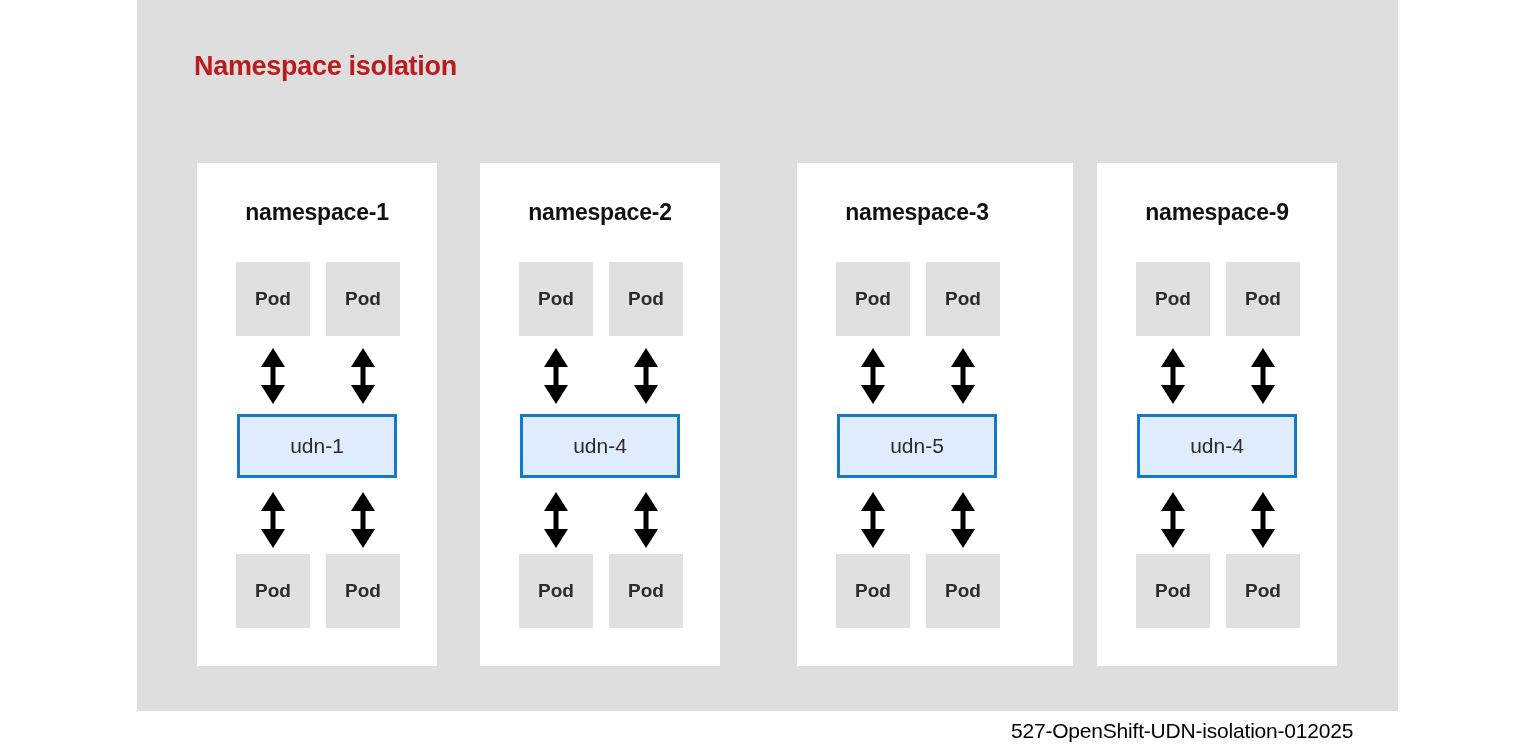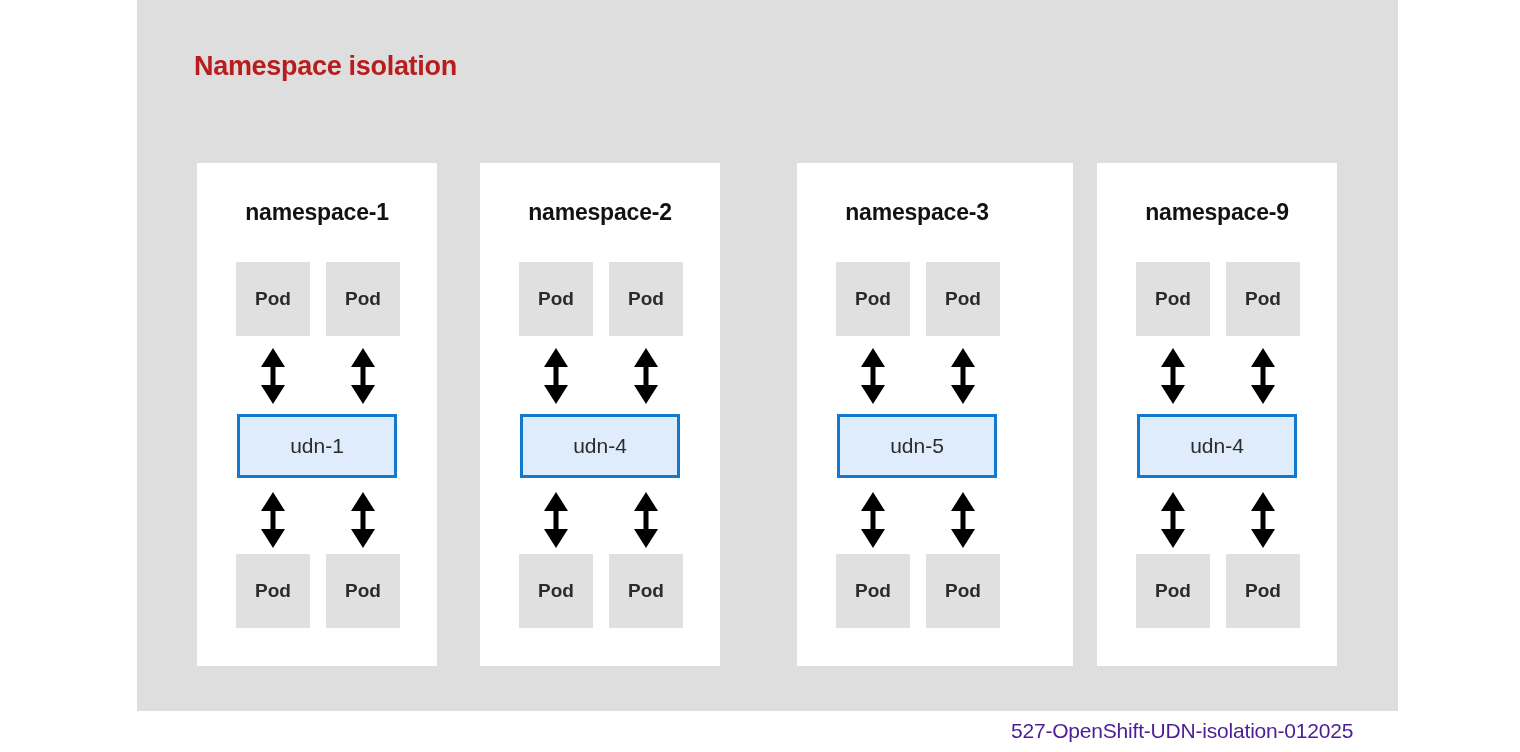--- a/index.html
+++ b/index.html
@@ -126,21 +126,21 @@
   .arrow-col-left { left: 63px; }
   .arrow-col-right { left: 153px; }
   .arrow svg { display: block; }
 
   
   #watermark {
     position: absolute;
     left: 1011px;
     top: 719px;
     font-size: 21px;
-    color: #4c1d95;
+    color: #000000;
     white-space: nowrap;
     letter-spacing: -0.2px;
   }
 </style>
 </head>
 <body>
 
 <div id="figure-root">
 
   <div id="backdrop"></div>

